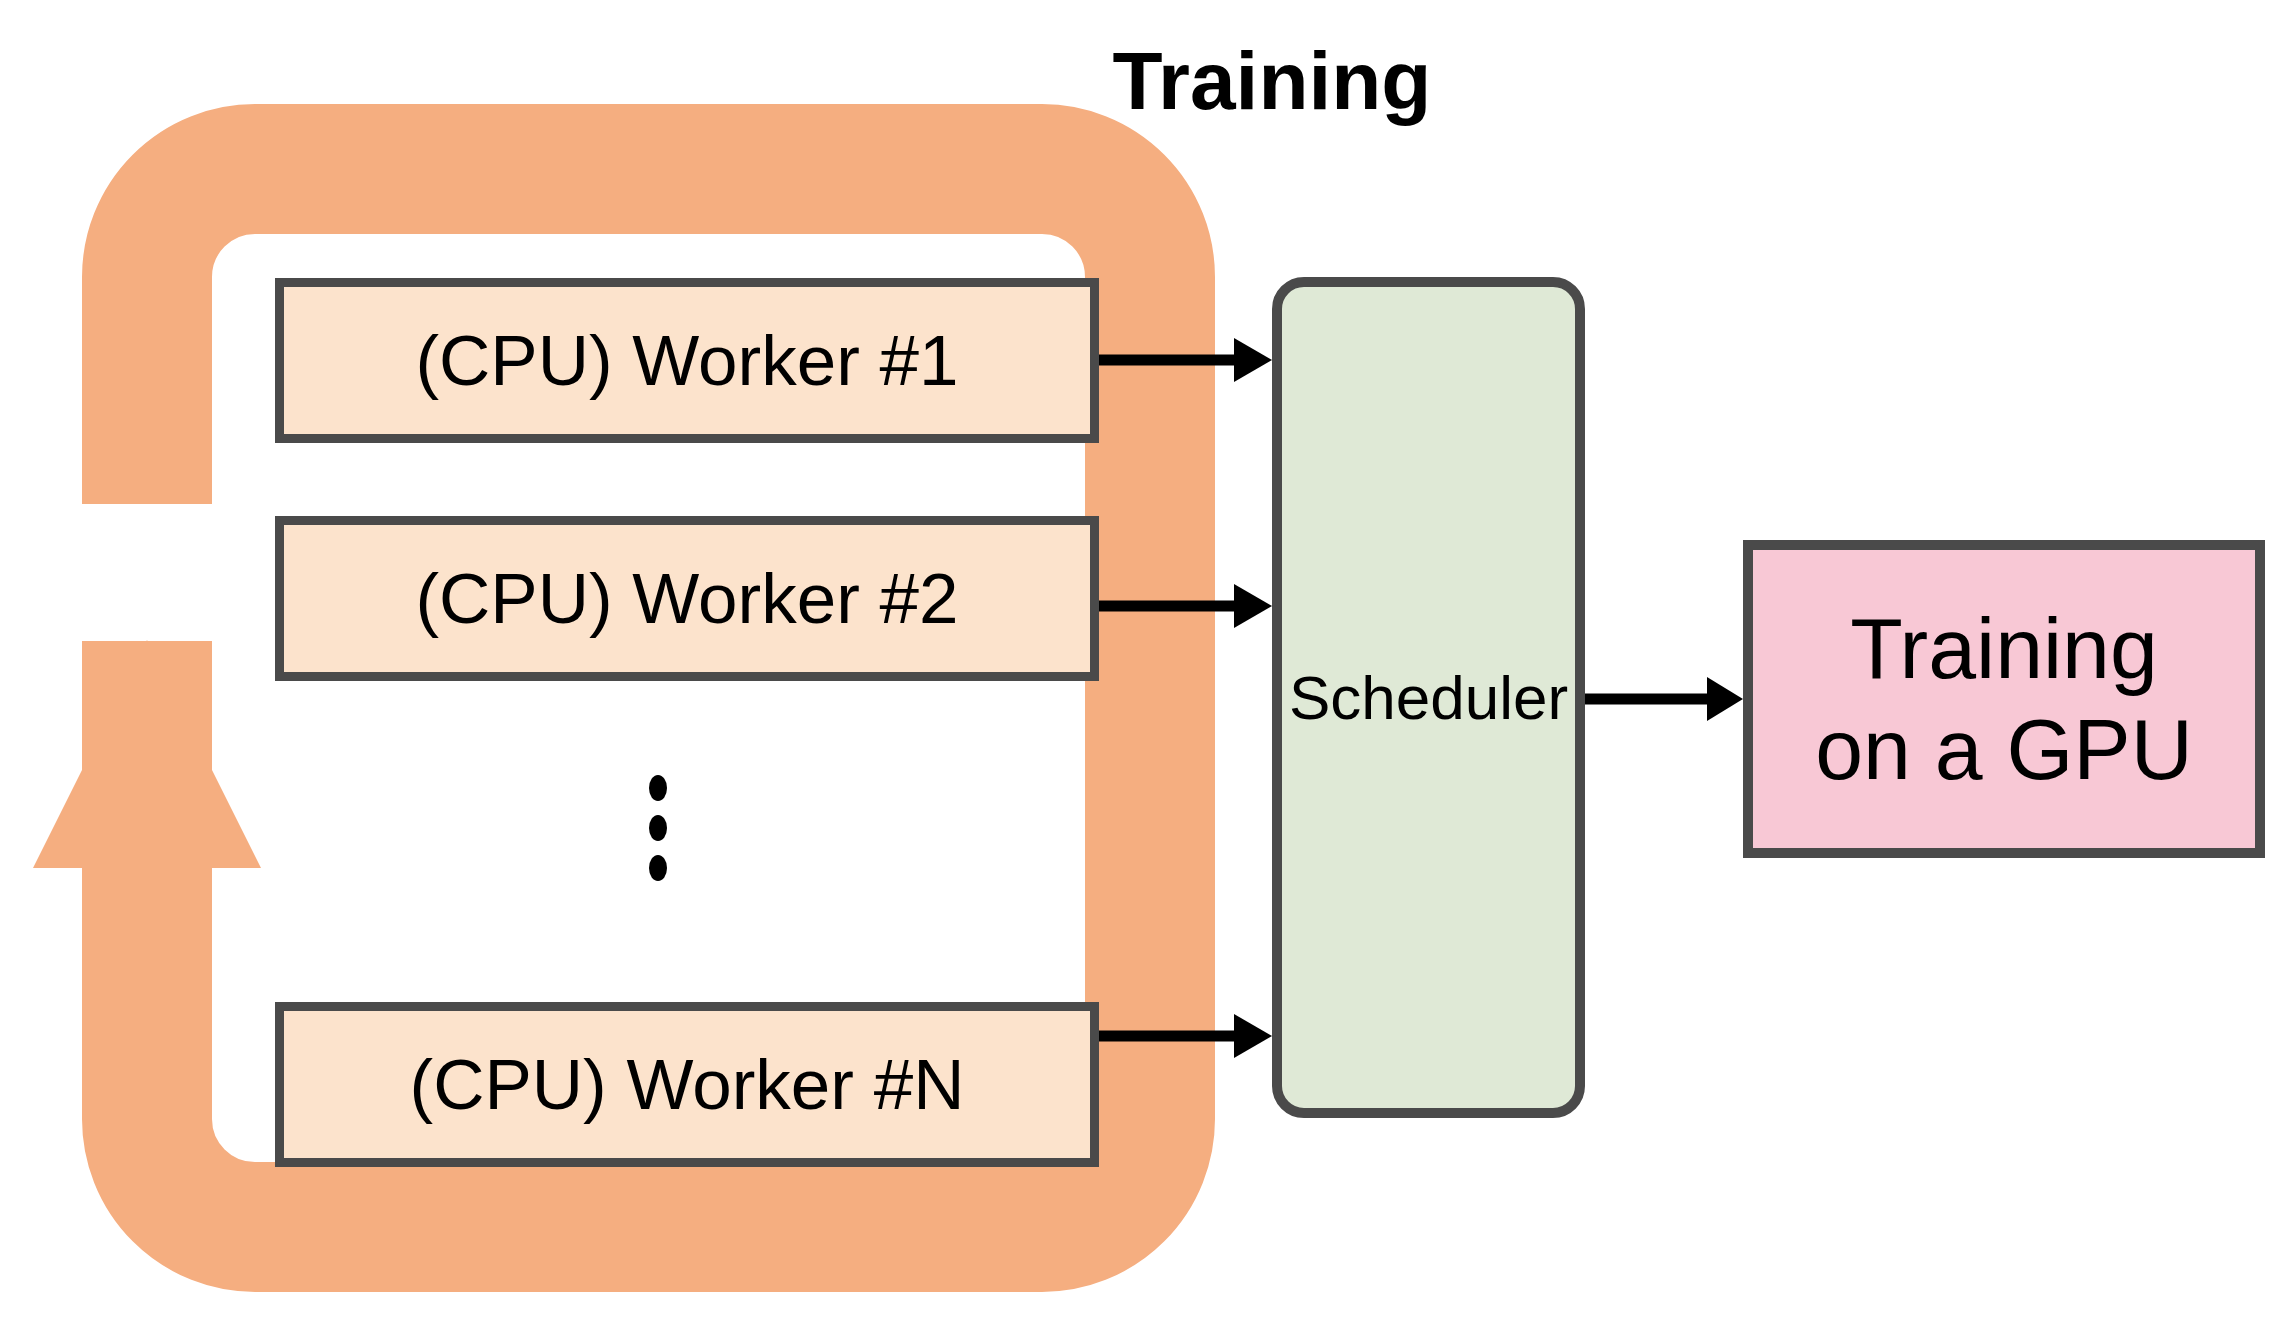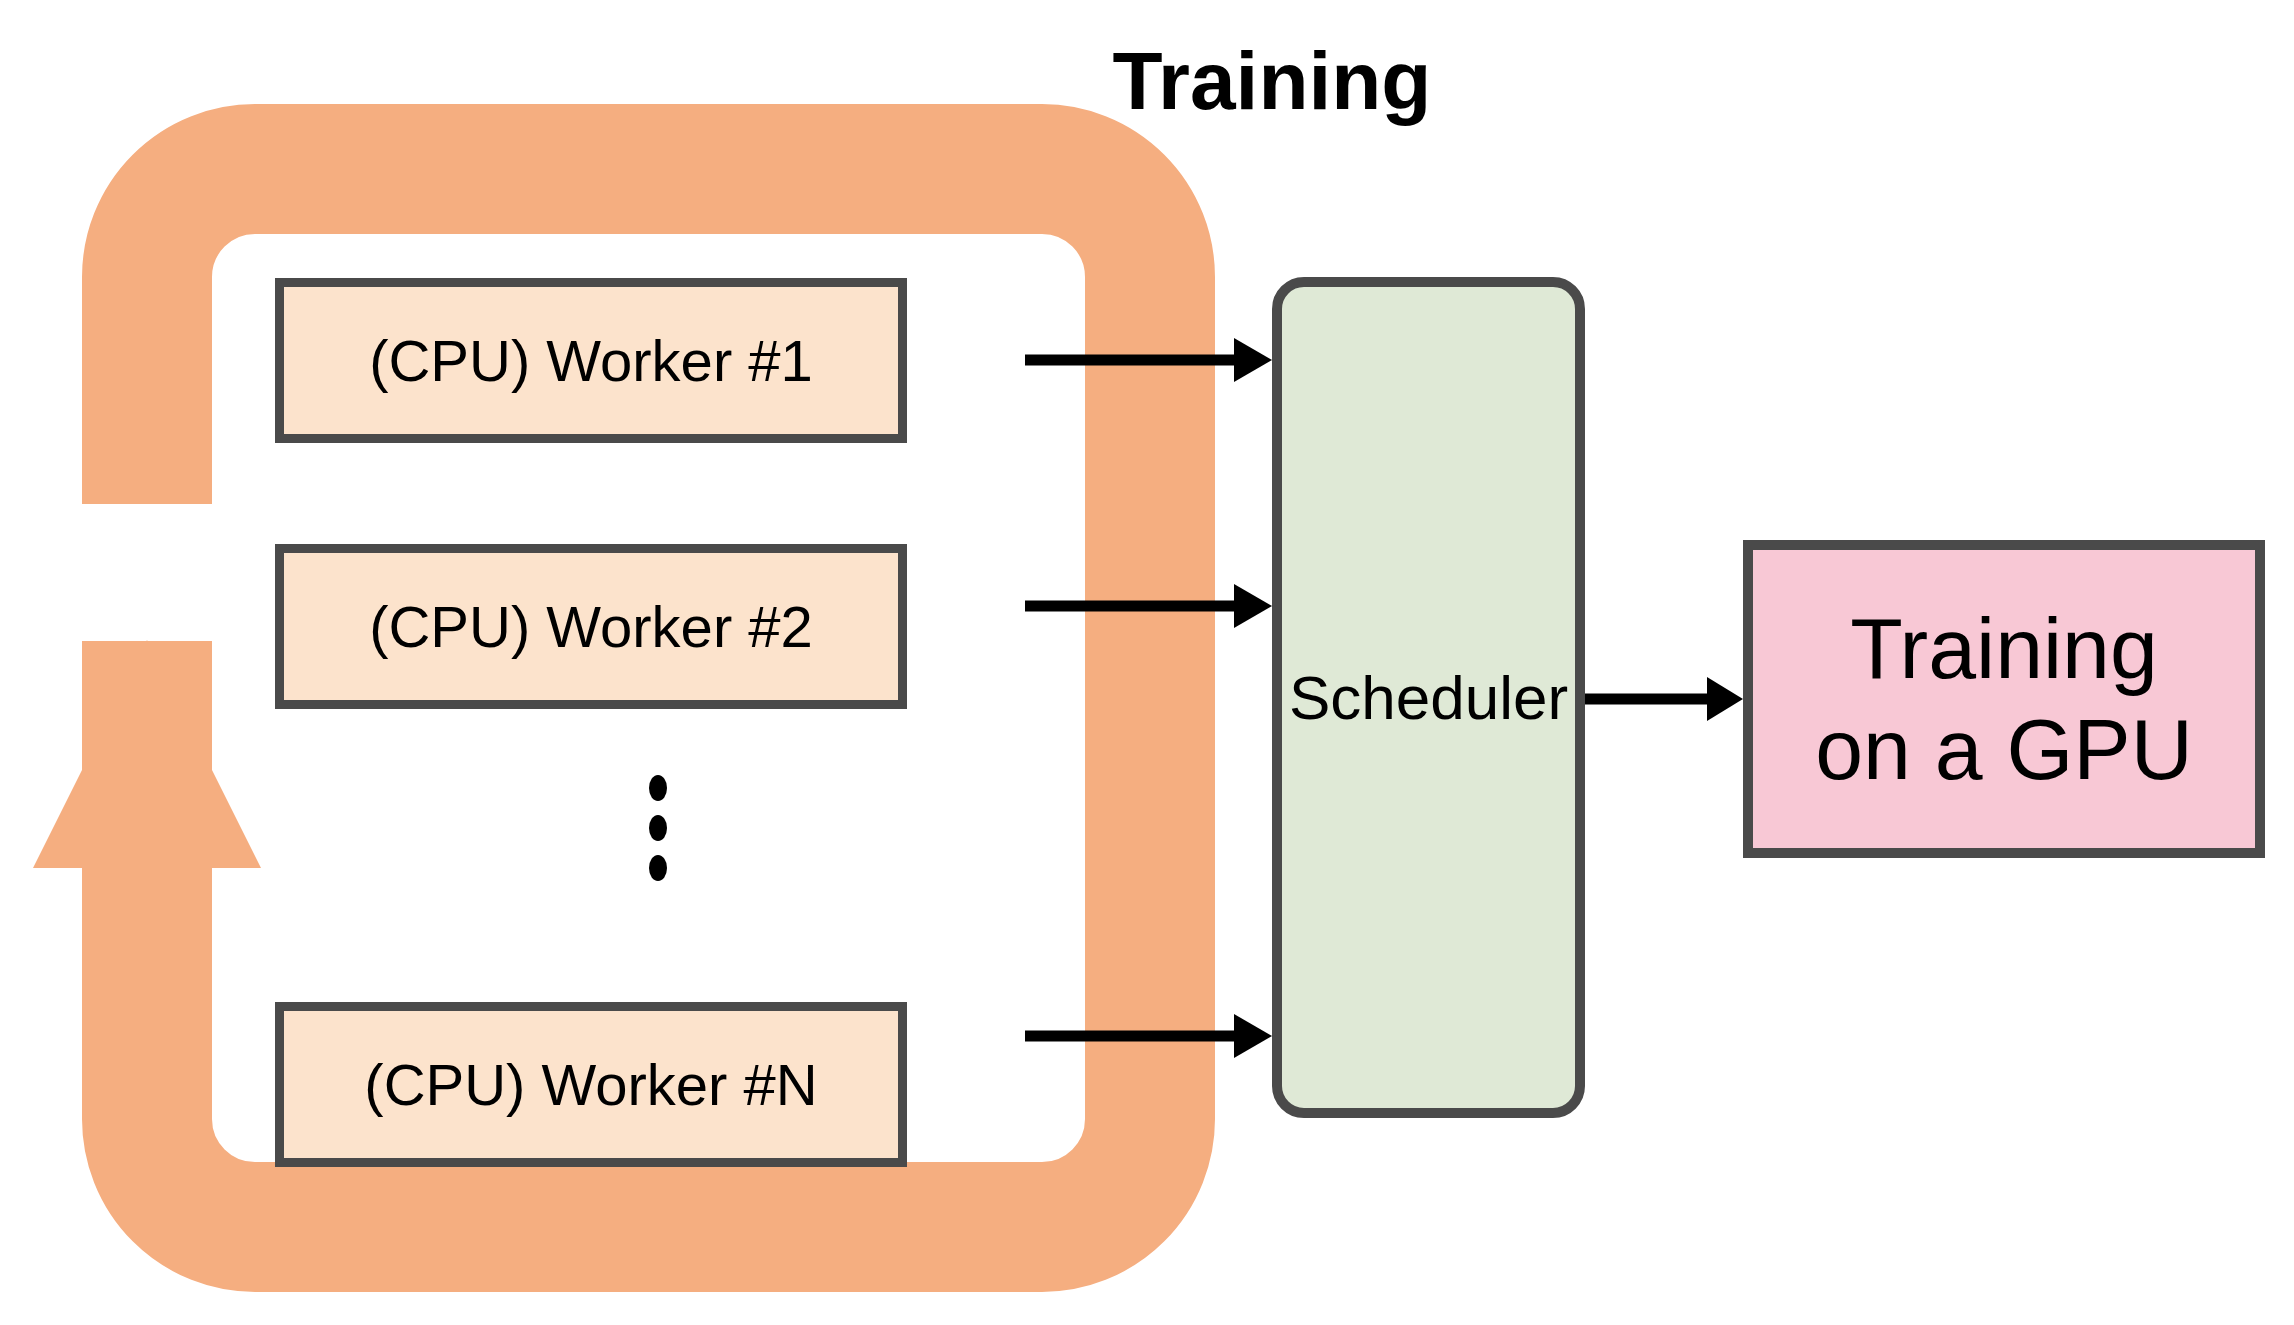--- a/index.html
+++ b/index.html
@@ -19,26 +19,26 @@
     font-size:82px;font-weight:bold;color:#000;
     white-space:nowrap;
   }
   .box{
     position:absolute;
     box-sizing:border-box;
     display:flex;align-items:center;justify-content:center;
     text-align:center;color:#000;
   }
   .worker{
-    left:275px;width:632px;height:165px;
+    left:275px;width:824px;height:165px;
     background:#FCE3CC;border:9px solid #4A4A4A;
-    font-size:58px;line-height:1;white-space:nowrap;
+    font-size:71px;line-height:1;white-space:nowrap;
   }
   .worker.w1{top:278px;}
-  .worker.w2{top:544px;align-items:center;}
+  .worker.w2{top:516px;align-items:center;}
   .worker.wn{top:1002px;}
   .scheduler{
     left:1272px;top:277px;width:313px;height:841px;
     background:#DFE9D6;border:10px solid #4A4A4A;border-radius:32px;
     font-size:62px;line-height:1;
   }
   .gpu{
     left:1743px;top:540px;width:522px;height:318px;
     background:#F8C8D5;border:10px solid #4A4A4A;
     font-size:86px;line-height:1.18;

